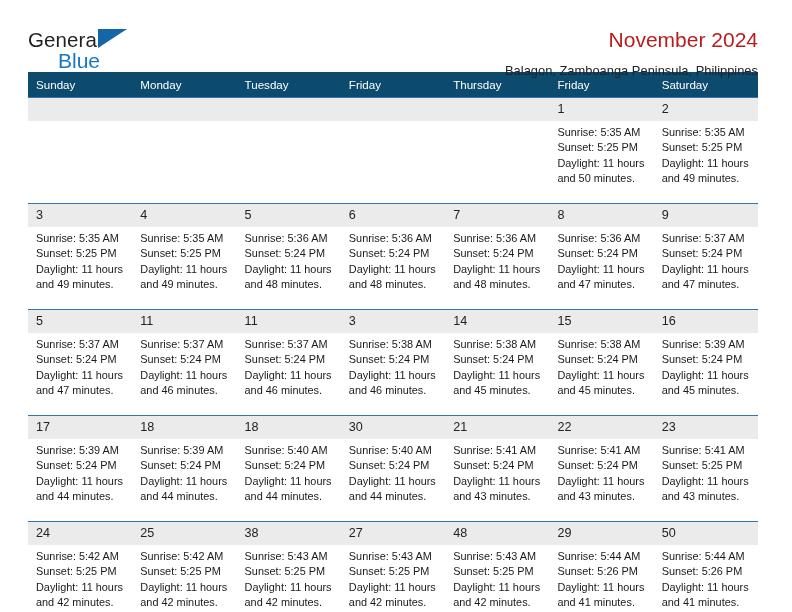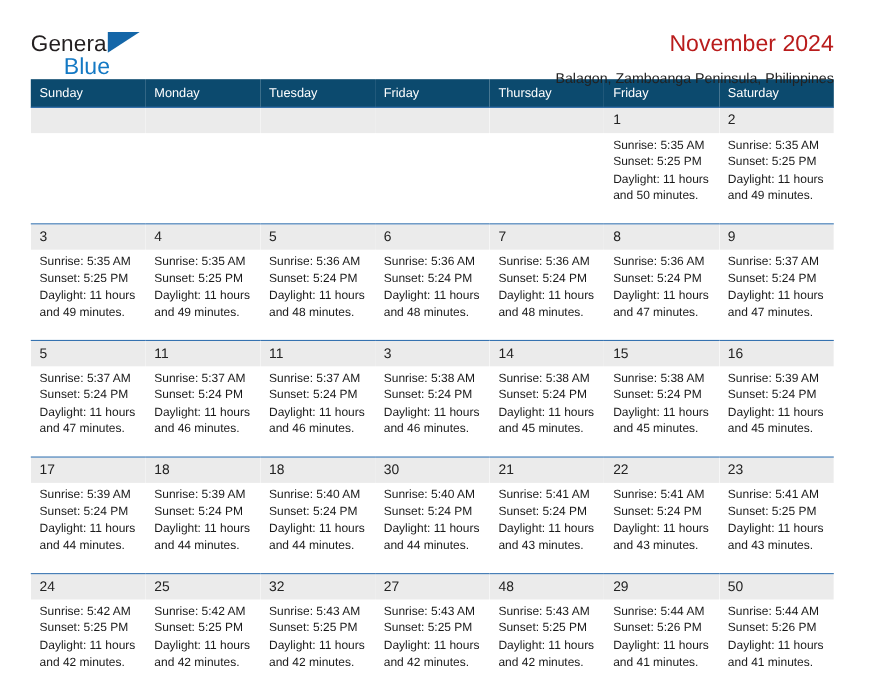--- a/index.html
+++ b/index.html
@@ -426,21 +426,21 @@
             <td>
               <span class="daynum">25</span>
               <div class="info">
                 <div>Sunrise: 5:42 AM</div>
                 <div>Sunset: 5:25 PM</div>
                 <div>Daylight: 11 hours</div>
                 <div>and 42 minutes.</div>
               </div>
             </td>
             <td>
-              <span class="daynum">32</span>
+              <span class="daynum">38</span>
               <div class="info">
                 <div>Sunrise: 5:43 AM</div>
                 <div>Sunset: 5:25 PM</div>
                 <div>Daylight: 11 hours</div>
                 <div>and 42 minutes.</div>
               </div>
             </td>
             <td>
               <span class="daynum">27</span>
               <div class="info">

